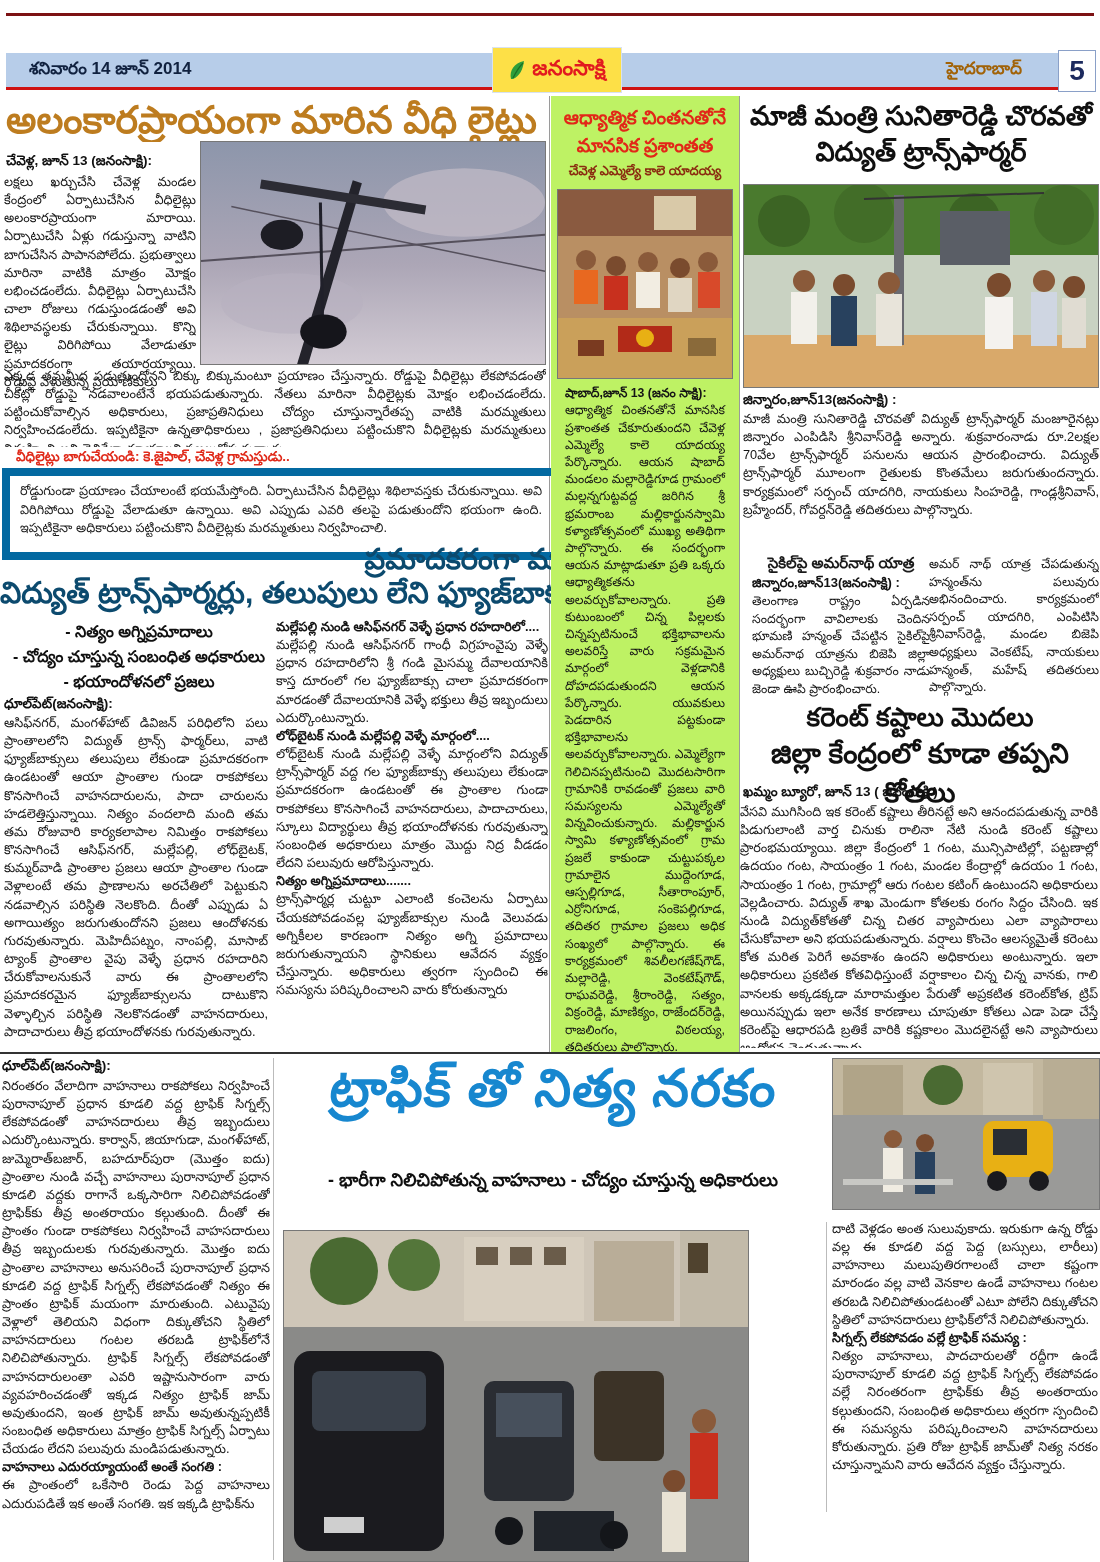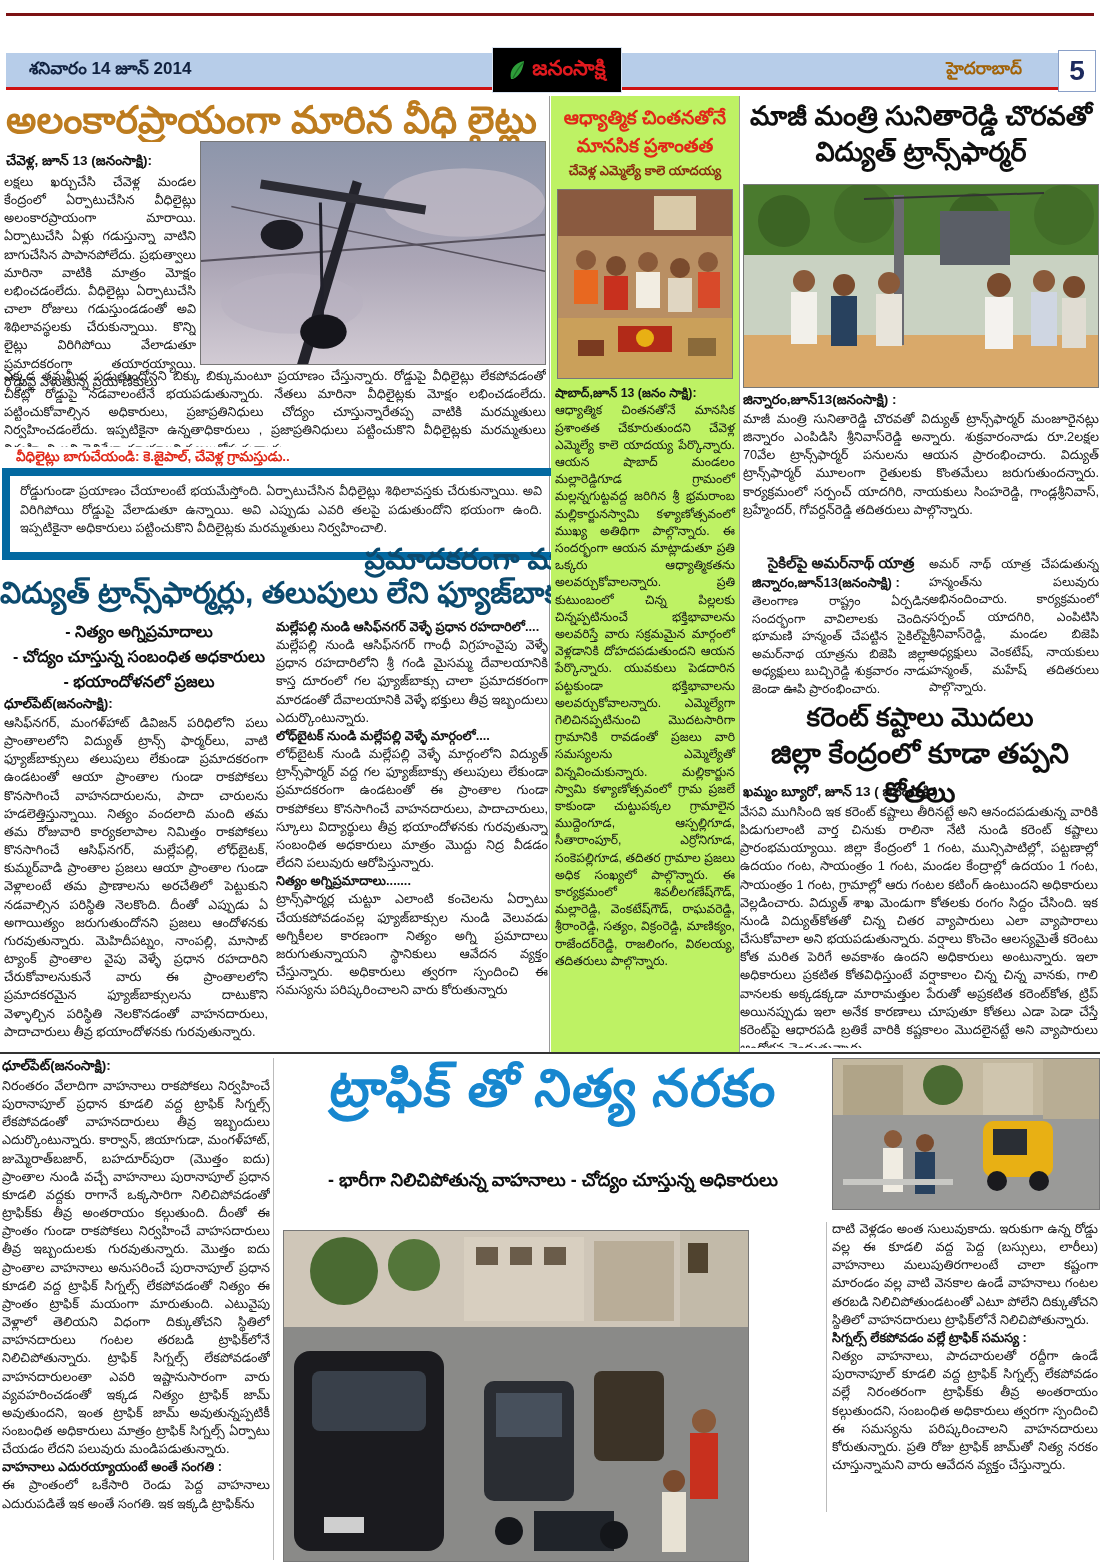--- a/index.html
+++ b/index.html
@@ -4,21 +4,21 @@
 <style>
   html,body{margin:0;padding:0;background:#e8e8e8;}
   .page{position:relative;width:1100px;height:1562px;background:#ffffff;margin:0 auto;
         font-family:"Liberation Sans", sans-serif;overflow:hidden;color:#1a1a1a;}
   .abs{position:absolute;}
   
   .topline{position:absolute;top:13px;left:6px;width:1088px;height:3px;background:#7c1113;}
   .headerband{position:absolute;top:53px;left:6px;width:1088px;height:34px;background:#b7cde9;border-bottom:3px solid #cf1212;}
   .date-text{position:absolute;left:16px;top:59px;font-size:17px;font-weight:bold;color:#10213f;margin-left:13px;}
   .edition-text{position:absolute;right:78px;top:59px;font-size:17px;font-weight:bold;color:#a16207;}
-  .mastbox{position:absolute;left:492px;top:47px;width:128px;height:44px;background:#000000;
+  .mastbox{position:absolute;left:492px;top:47px;width:128px;height:44px;background:#fde047;
            display:flex;align-items:center;justify-content:center;gap:4px;border:1px solid #d8e2f0;}
   .mast-text{font-size:21px;font-weight:bold;color:#e21a1f;}
   .pagenum{position:absolute;left:1058px;top:50px;width:36px;height:40px;background:#ffffff;border:1px solid #8aa0c8;
            display:flex;align-items:center;justify-content:center;font-size:28px;font-weight:bold;color:#1c2a5e;}
   
   .vrule{position:absolute;width:1px;background:#9a9a9a;}
   .hrule{position:absolute;height:2px;background:#333;}
   
   .body-txt{font-size:12.8px;line-height:1.42;text-align:justify;color:#141414;overflow:hidden;}
   .dateline{font-size:13.5px;font-weight:bold;color:#111;}
@@ -30,21 +30,21 @@
   .hl-green{position:absolute;left:0;width:605px;text-align:right;font-weight:bold;color:#0c4a6e;white-space:nowrap;overflow:hidden;}
   .hl-black{position:absolute;text-align:center;font-weight:bold;color:#101010;}
   .hl-blue{position:absolute;left:276px;top:1058px;width:554px;text-align:center;font-size:52px;font-weight:bold;
            color:#1787cf;letter-spacing:1px;transform:skewX(-5deg);white-space:nowrap;overflow:hidden;}
   .bullet-line{font-size:16px;font-weight:bold;color:#101010;text-align:center;line-height:1.55;}
   .tbullet{position:absolute;left:276px;width:554px;text-align:center;font-size:18px;font-weight:bold;color:#101010;white-space:nowrap;overflow:hidden;}
   
   .cream-col{position:absolute;left:551px;top:96px;width:188px;height:956px;background:#bef264;overflow:hidden;}
   .cream-hl{margin-top:8px;text-align:center;font-size:19px;font-weight:bold;color:#e22718;line-height:1.45;}
   .cream-sub{margin-top:4px;text-align:center;font-size:13px;font-weight:bold;color:#8a2c10;}
-  .cream-body{padding:0 4px;font-size:12.3px;line-height:1.4;text-align:justify;color:#141414;}
+  .cream-body{padding:0 14px;font-size:12.3px;line-height:1.4;text-align:justify;color:#141414;}
   .attr-red{position:absolute;left:16px;top:449px;width:542px;font-size:13.5px;font-weight:bold;color:#e02a1a;white-space:nowrap;overflow:hidden;}
   .quote-box{position:absolute;left:2px;top:468px;width:522px;height:64px;border:8px solid #0369a1;padding:6px 10px;
              font-size:12.8px;line-height:1.45;text-align:justify;overflow:hidden;}
 </style>
 </head>
 <body>
 
 <div class="page">
 
   <div class="topline"></div>

